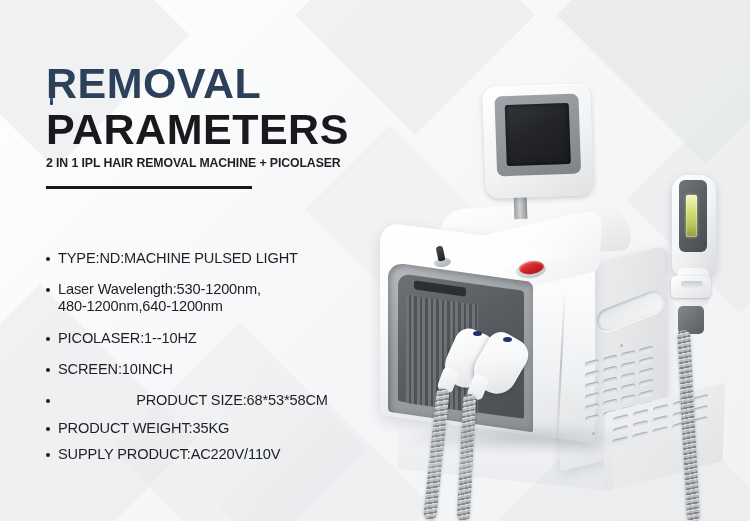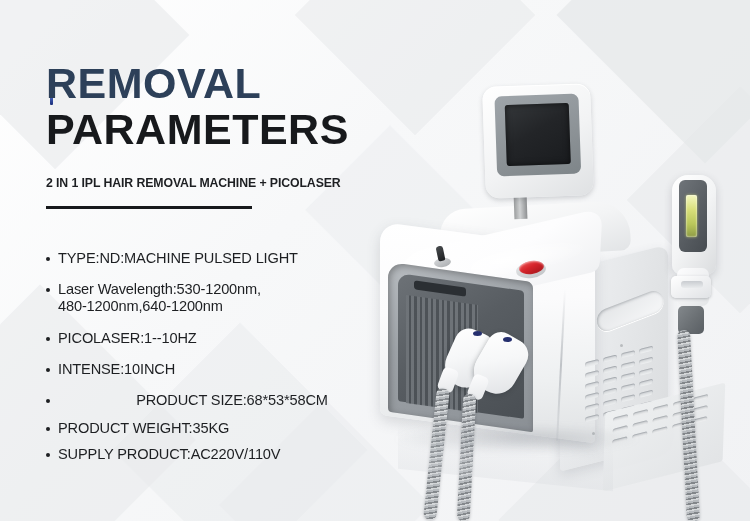--- a/index.html
+++ b/index.html
@@ -42,21 +42,21 @@
   }
   .title-2 {
     font-size:43px;
     font-weight:bold;
     letter-spacing:.5px;
     line-height:1.02;
     color:#17191c;
     margin-top:2px;
   }
   .subtitle {
-    margin-top:24px;
+    margin-top:4px;
     font-size:12.3px;
     font-weight:600;
     letter-spacing:-.1px;
     color:#1d1f22;
     white-space:nowrap;
   }
   .divider {
     margin-top:16px;
     width:206px;
     height:3px;
@@ -577,19 +577,19 @@
     <div class="title-2">PARAMETERS</div>
     <div class="subtitle">2 IN 1 IPL HAIR REMOVAL MACHINE + PICOLASER</div>
     <div class="divider"></div>
   </div>
 
   <ul class="specs">
     <li class="spec s0">TYPE:ND:MACHINE PULSED LIGHT</li>
     <li class="spec s1">Laser Wavelength:530-1200nm,
 480-1200nm,640-1200nm</li>
     <li class="spec s2">PICOLASER:1--10HZ</li>
-    <li class="spec s3">INTENSE:10INCH</li>
+    <li class="spec s3">SCREEN:10INCH</li>
     <li class="spec s4">PRODUCT SIZE:68*53*58CM</li>
     <li class="spec s5">PRODUCT WEIGHT:35KG</li>
     <li class="spec s7">SUPPLY PRODUCT:AC220V/110V</li>
   </ul>
 
 </div>
 
 </body></html>

